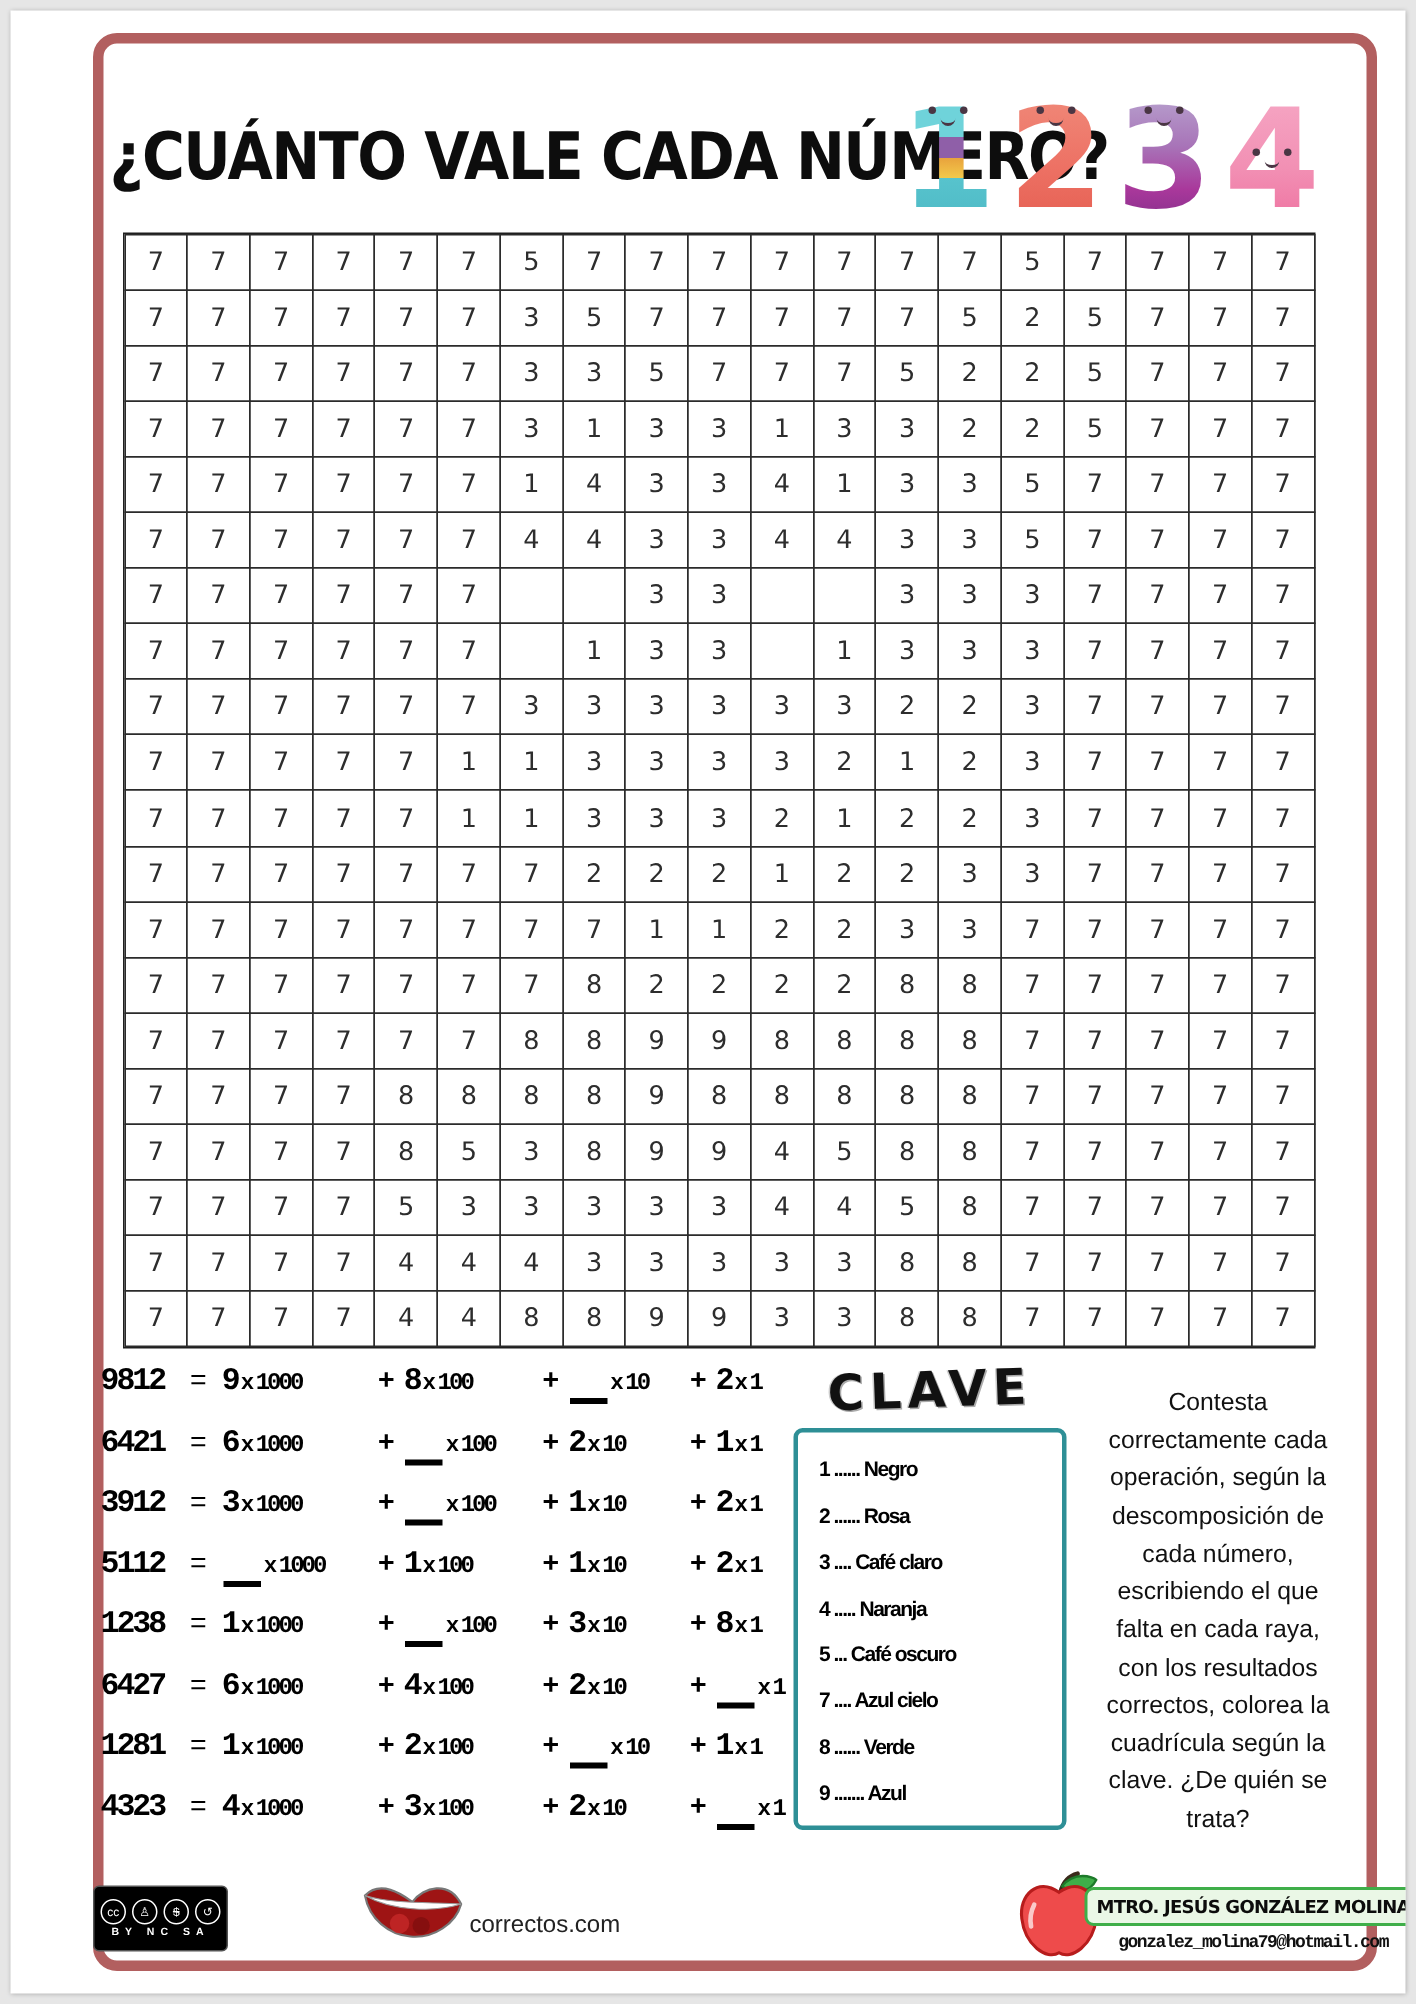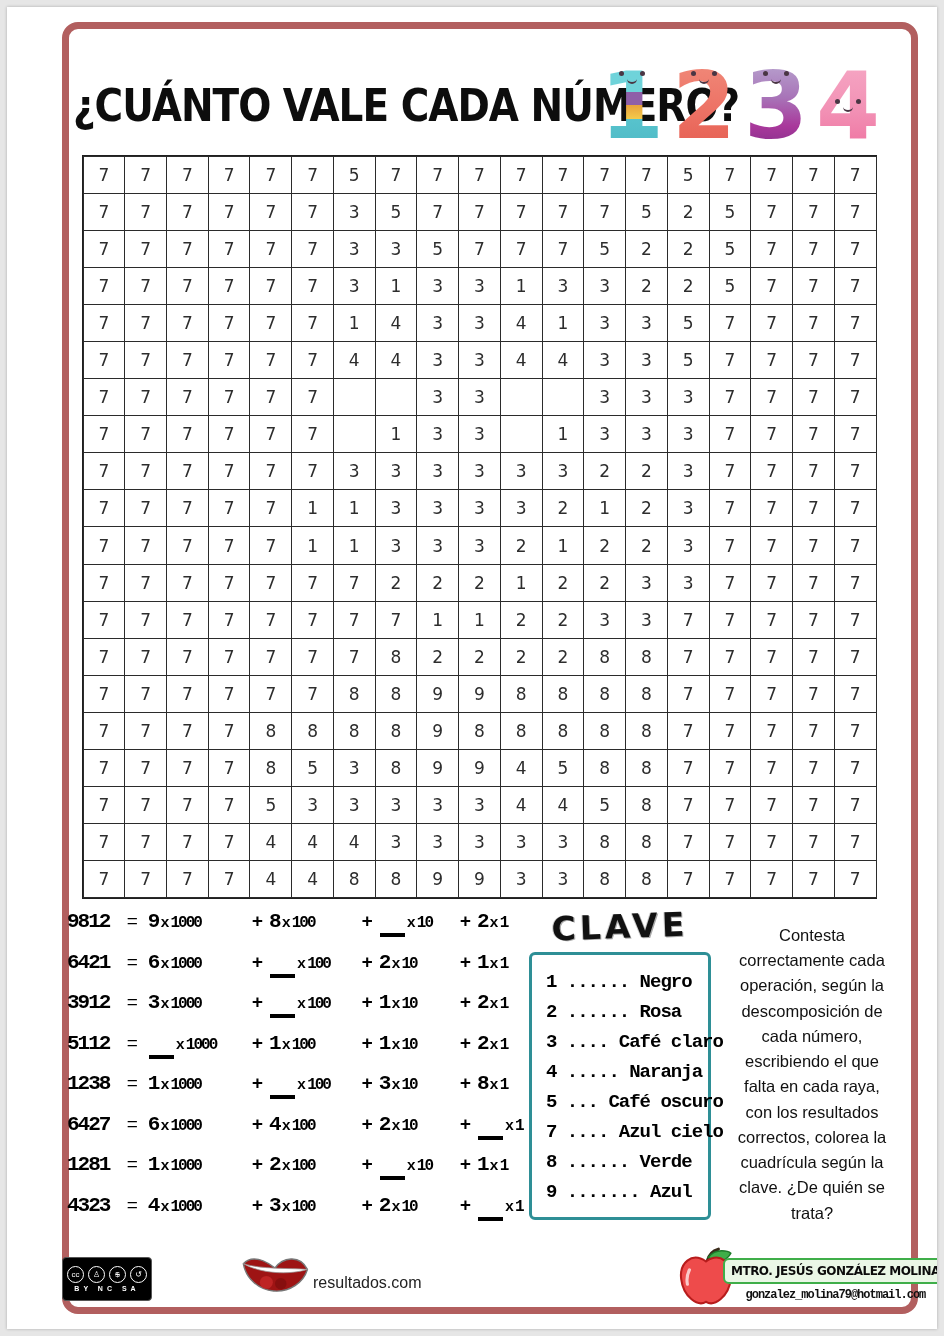--- a/index.html
+++ b/index.html
@@ -65,21 +65,21 @@
   .clave{position:absolute;left:522px;top:900px;width:182px;}
   .clave-title{
     font-family:"DejaVu Sans", sans-serif;font-weight:800;font-size:33px;letter-spacing:4px;
     text-align:center;color:#111;transform:rotate(-2deg);
     text-shadow:1px 1px 0 #aaa, -1px 0 0 #ccc;
   }
   .clave-box{
     margin-top:6px;border:3px solid #2e8f96;border-radius:6px;background:#fff;
     padding:16px 10px 14px 14px;height:232px;display:flex;flex-direction:column;justify-content:space-between;
   }
-  .clave-entry{font-family:Liberation Mono, monospace;font-weight:700;font-size:19px;color:#000;white-space:nowrap;letter-spacing:-1px;}
+  .clave-entry{font-family:Liberation Sans, sans-serif;font-weight:700;font-size:14px;color:#000;white-space:nowrap;letter-spacing:-1px;}
   
   .instructions{
     position:absolute;left:722px;top:916px;width:166px;
     font-size:16.5px;line-height:1.53;text-align:center;color:#111;
   }
   
   .footer{position:absolute;left:0;top:1238px;width:944px;height:70px;}
   .cc-badge{position:absolute;left:55px;top:12px;width:88px;height:42px;background:#000;border:1px solid #555;border-radius:4px;display:flex;flex-direction:column;align-items:center;justify-content:center;gap:2px;}
   .cc-icons{display:flex;gap:4px;}
   .cc-circle{width:15px;height:15px;border:1.5px solid #fff;border-radius:50%;color:#fff;font-size:8px;display:flex;align-items:center;justify-content:center;font-weight:400;background:#000;}
@@ -779,21 +779,21 @@
 
     <div class="actiludis">
       <span>
         <svg width="72" height="46" viewBox="0 0 100 62">
           <path d="M6 18 C22 2 44 20 50 24 C60 10 84 4 95 26 C90 44 70 58 48 56 C28 54 10 40 6 18 Z" fill="#9e1414" stroke="#777" stroke-width="2"></path>
           <path d="M6 18 C30 26 70 24 95 26 C70 34 30 32 6 18 Z" fill="#ffffff" stroke="#999" stroke-width="1"></path>
           <circle cx="38" cy="44" r="9" fill="#c62828" opacity="0.8"></circle>
           <circle cx="58" cy="46" r="8" fill="#7f0e0e" opacity="0.8"></circle>
         </svg>
       </span>
-      <span class="actiludis-text">resultados.com</span>
+      <span class="actiludis-text">correctos.com</span>
     </div>
 
 
     <div class="teacher">
       <span class="apple-wrap">
         <svg width="62" height="62" viewBox="0 0 60 60">
           <path d="M31 16 C33 8 38 5 42 4" fill="none" stroke="#3a2a1a" stroke-width="3" stroke-linecap="round"></path>
           <path d="M32 12 C40 2 52 6 54 8 C50 16 40 18 32 12 Z" fill="#3fae49" stroke="#1d7a2a" stroke-width="1.5"></path>
           <path d="M30 16 C16 6 4 18 6 33 C8 50 22 60 30 55 C38 60 52 50 54 33 C56 18 44 6 30 16 Z" fill="#ee4b4b" stroke="#b71c1c" stroke-width="2"></path>
           <path d="M14 24 C12 28 11 33 12 38" fill="none" stroke="#ffffff" stroke-width="3" stroke-linecap="round" opacity="0.7"></path>

